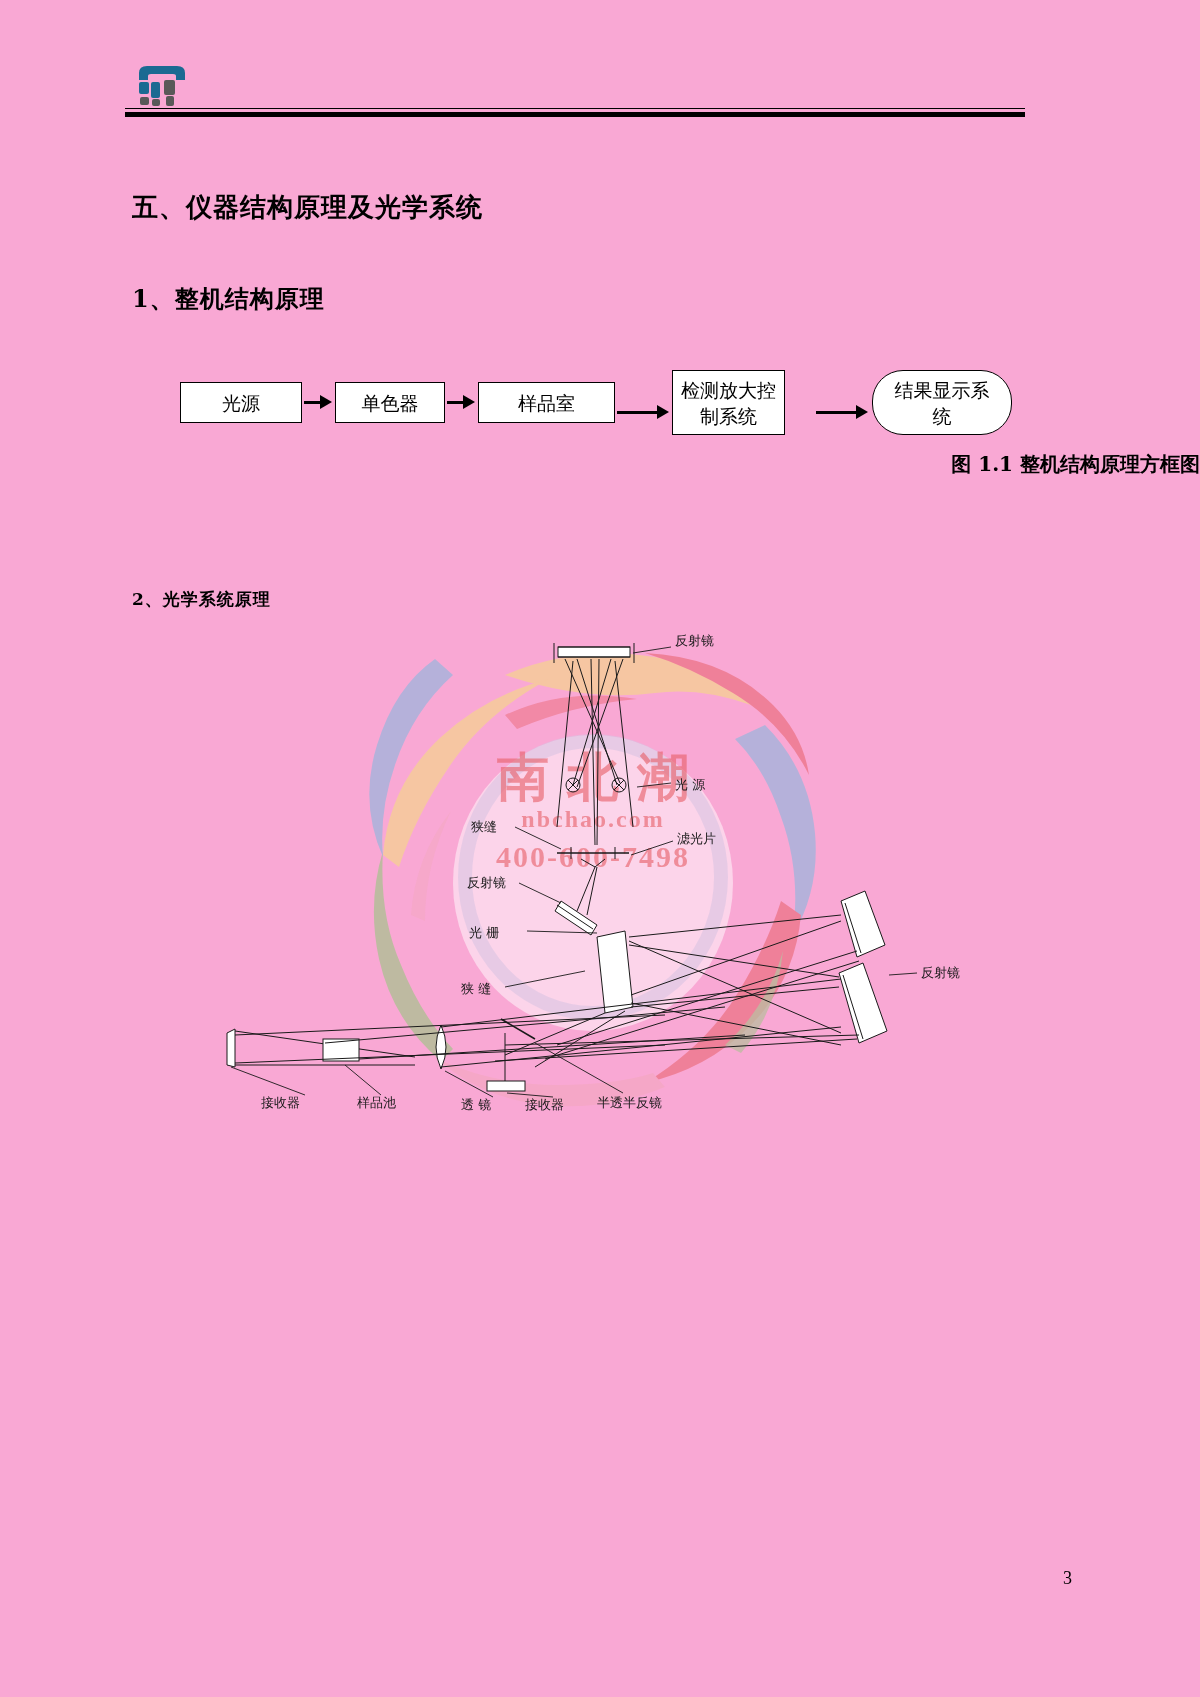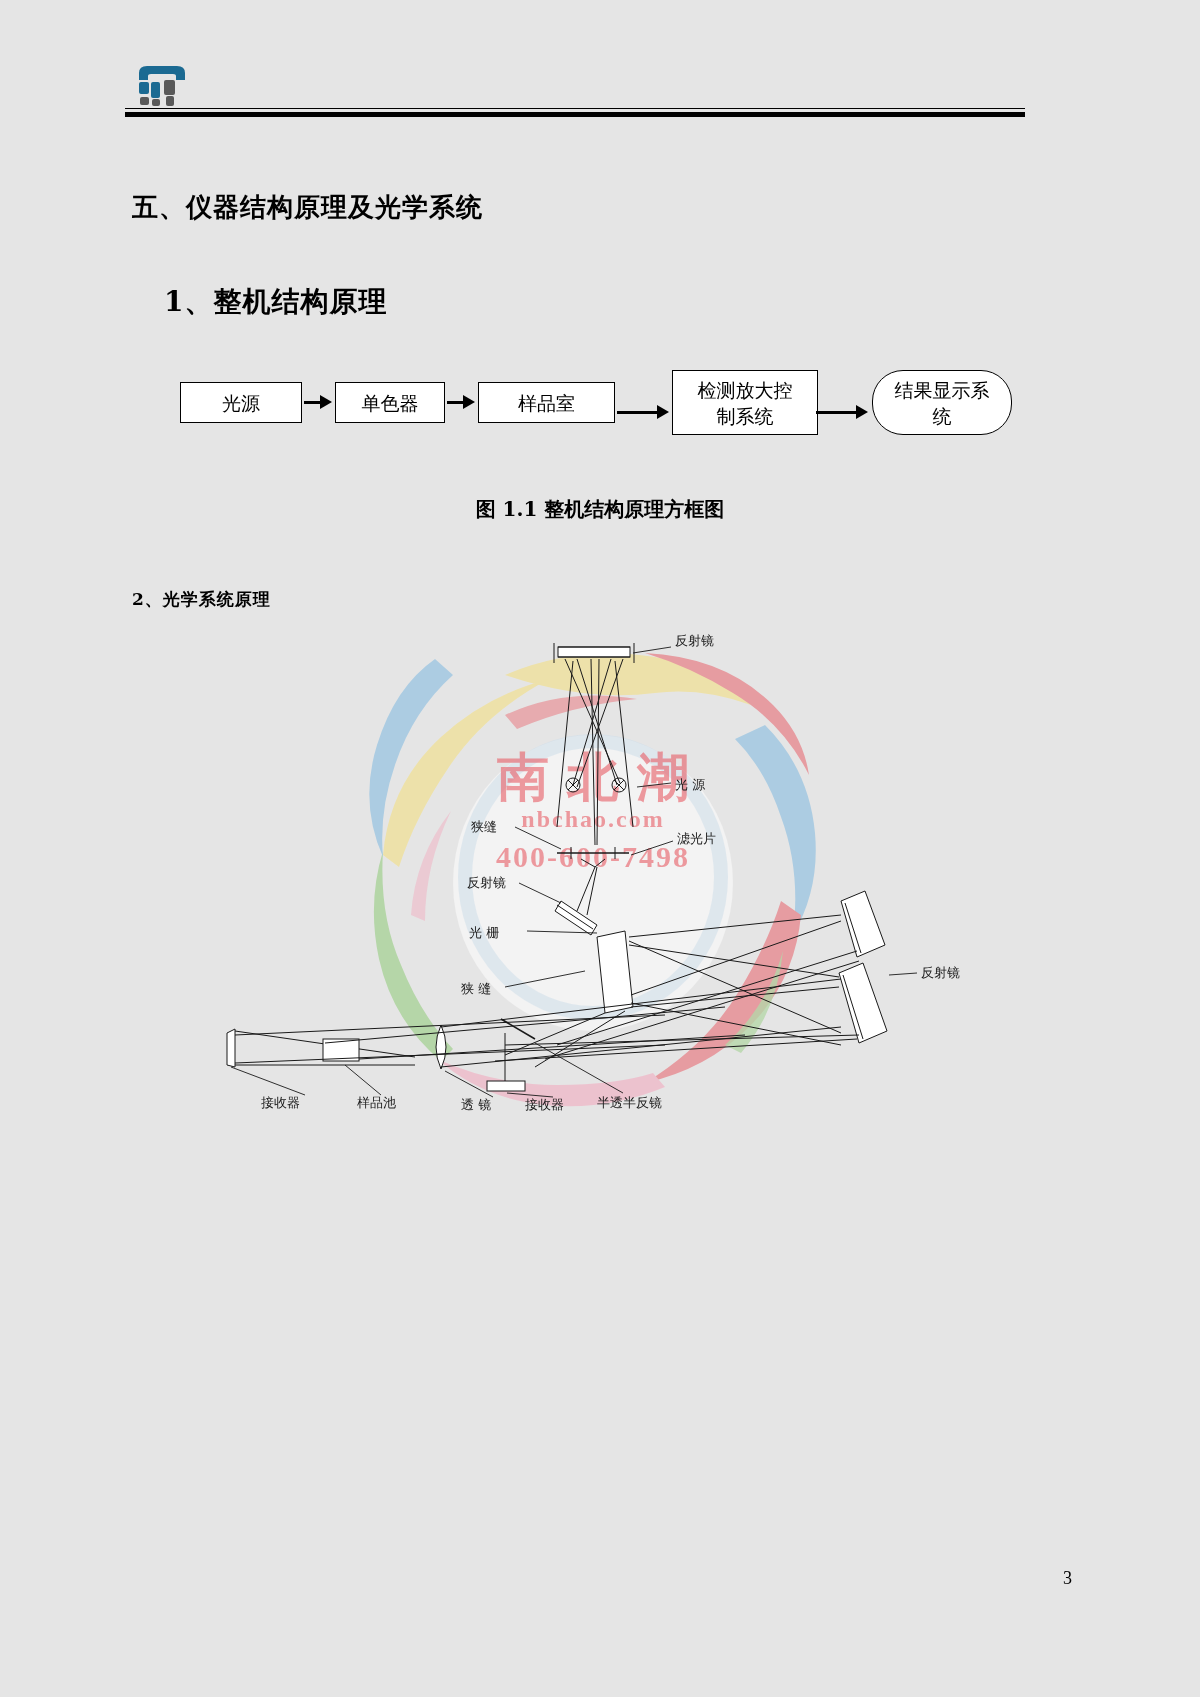--- a/index.html
+++ b/index.html
@@ -13,21 +13,21 @@
     position: relative;
     font-family: "Liberation Serif", "DejaVu Serif", serif;
     color: #000000;
     overflow: hidden;
   }
 
   
   .page {
     position: absolute;
     inset: 0;
-    background: #e5e5e5;
+    background: #f9a8d4;
   }
 
   
   .header {
     position: absolute;
     left: 125px;
     top: 55px;
     width: 900px;
     height: 70px;
   }
@@ -63,26 +63,25 @@
     font-size: 26px;
     font-weight: bold;
     letter-spacing: 1px;
     white-space: nowrap;
     font-family: "DejaVu Serif", "Liberation Serif", serif;
   }
   .heading-2 {
     position: absolute;
     left: 132px;
     top: 283px;
-    font-size: 28px;
+    font-size: 24px;
     font-weight: bold;
     letter-spacing: 1px;
     white-space: nowrap;
     font-family: "DejaVu Serif", "Liberation Serif", serif;
-    margin-left: 32px;
   }
   .heading-3 {
     position: absolute;
     left: 132px;
     top: 588px;
     font-size: 17px;
     font-weight: bold;
     letter-spacing: 1px;
     white-space: nowrap;
     font-family: "DejaVu Serif", "Liberation Serif", serif;
@@ -131,21 +130,21 @@
   
   .caption {
     position: absolute;
     width: 1200px;
     left: 0;
     text-align: center;
     font-size: 20px;
     font-weight: bold;
     font-family: "DejaVu Serif", "Liberation Serif", serif;
   }
-  .caption-1 { top: 496px; }
+  .caption-1 { top: 451px; text-align: right; }
   .caption-2 { top: 1176px; }
 
   
   .optical-figure {
     position: absolute;
     left: 205px;
     top: 615px;
     width: 790px;
     height: 545px;
   }
@@ -213,21 +212,21 @@
 
     <div class="flow-box" style="left:298px; top:12px; width:137px; height:41px;justify-content:center;">
       <span>样品室</span>
     </div>
 
     <div class="flow-arrow" style="left:437px; top:36px; width:52px;">
       <div class="shaft"></div>
       <div class="head"></div>
     </div>
 
-    <div class="flow-box" style="left:492px; top:0px; width:146px; height:65px; flex-direction:column;">
+    <div class="flow-box" style="left:492px; top:0px; width:113px; height:65px; flex-direction:column;">
       <span>检测放大控</span>
       <span>制系统</span>
     </div>
 
     <div class="flow-arrow" style="left:636px; top:36px; width:52px;">
       <div class="shaft"></div>
       <div class="head"></div>
     </div>
 
     <div class="flow-box" style="left:692px; top:0px; width:140px; height:65px; flex-direction:column;border-radius:31px;">

